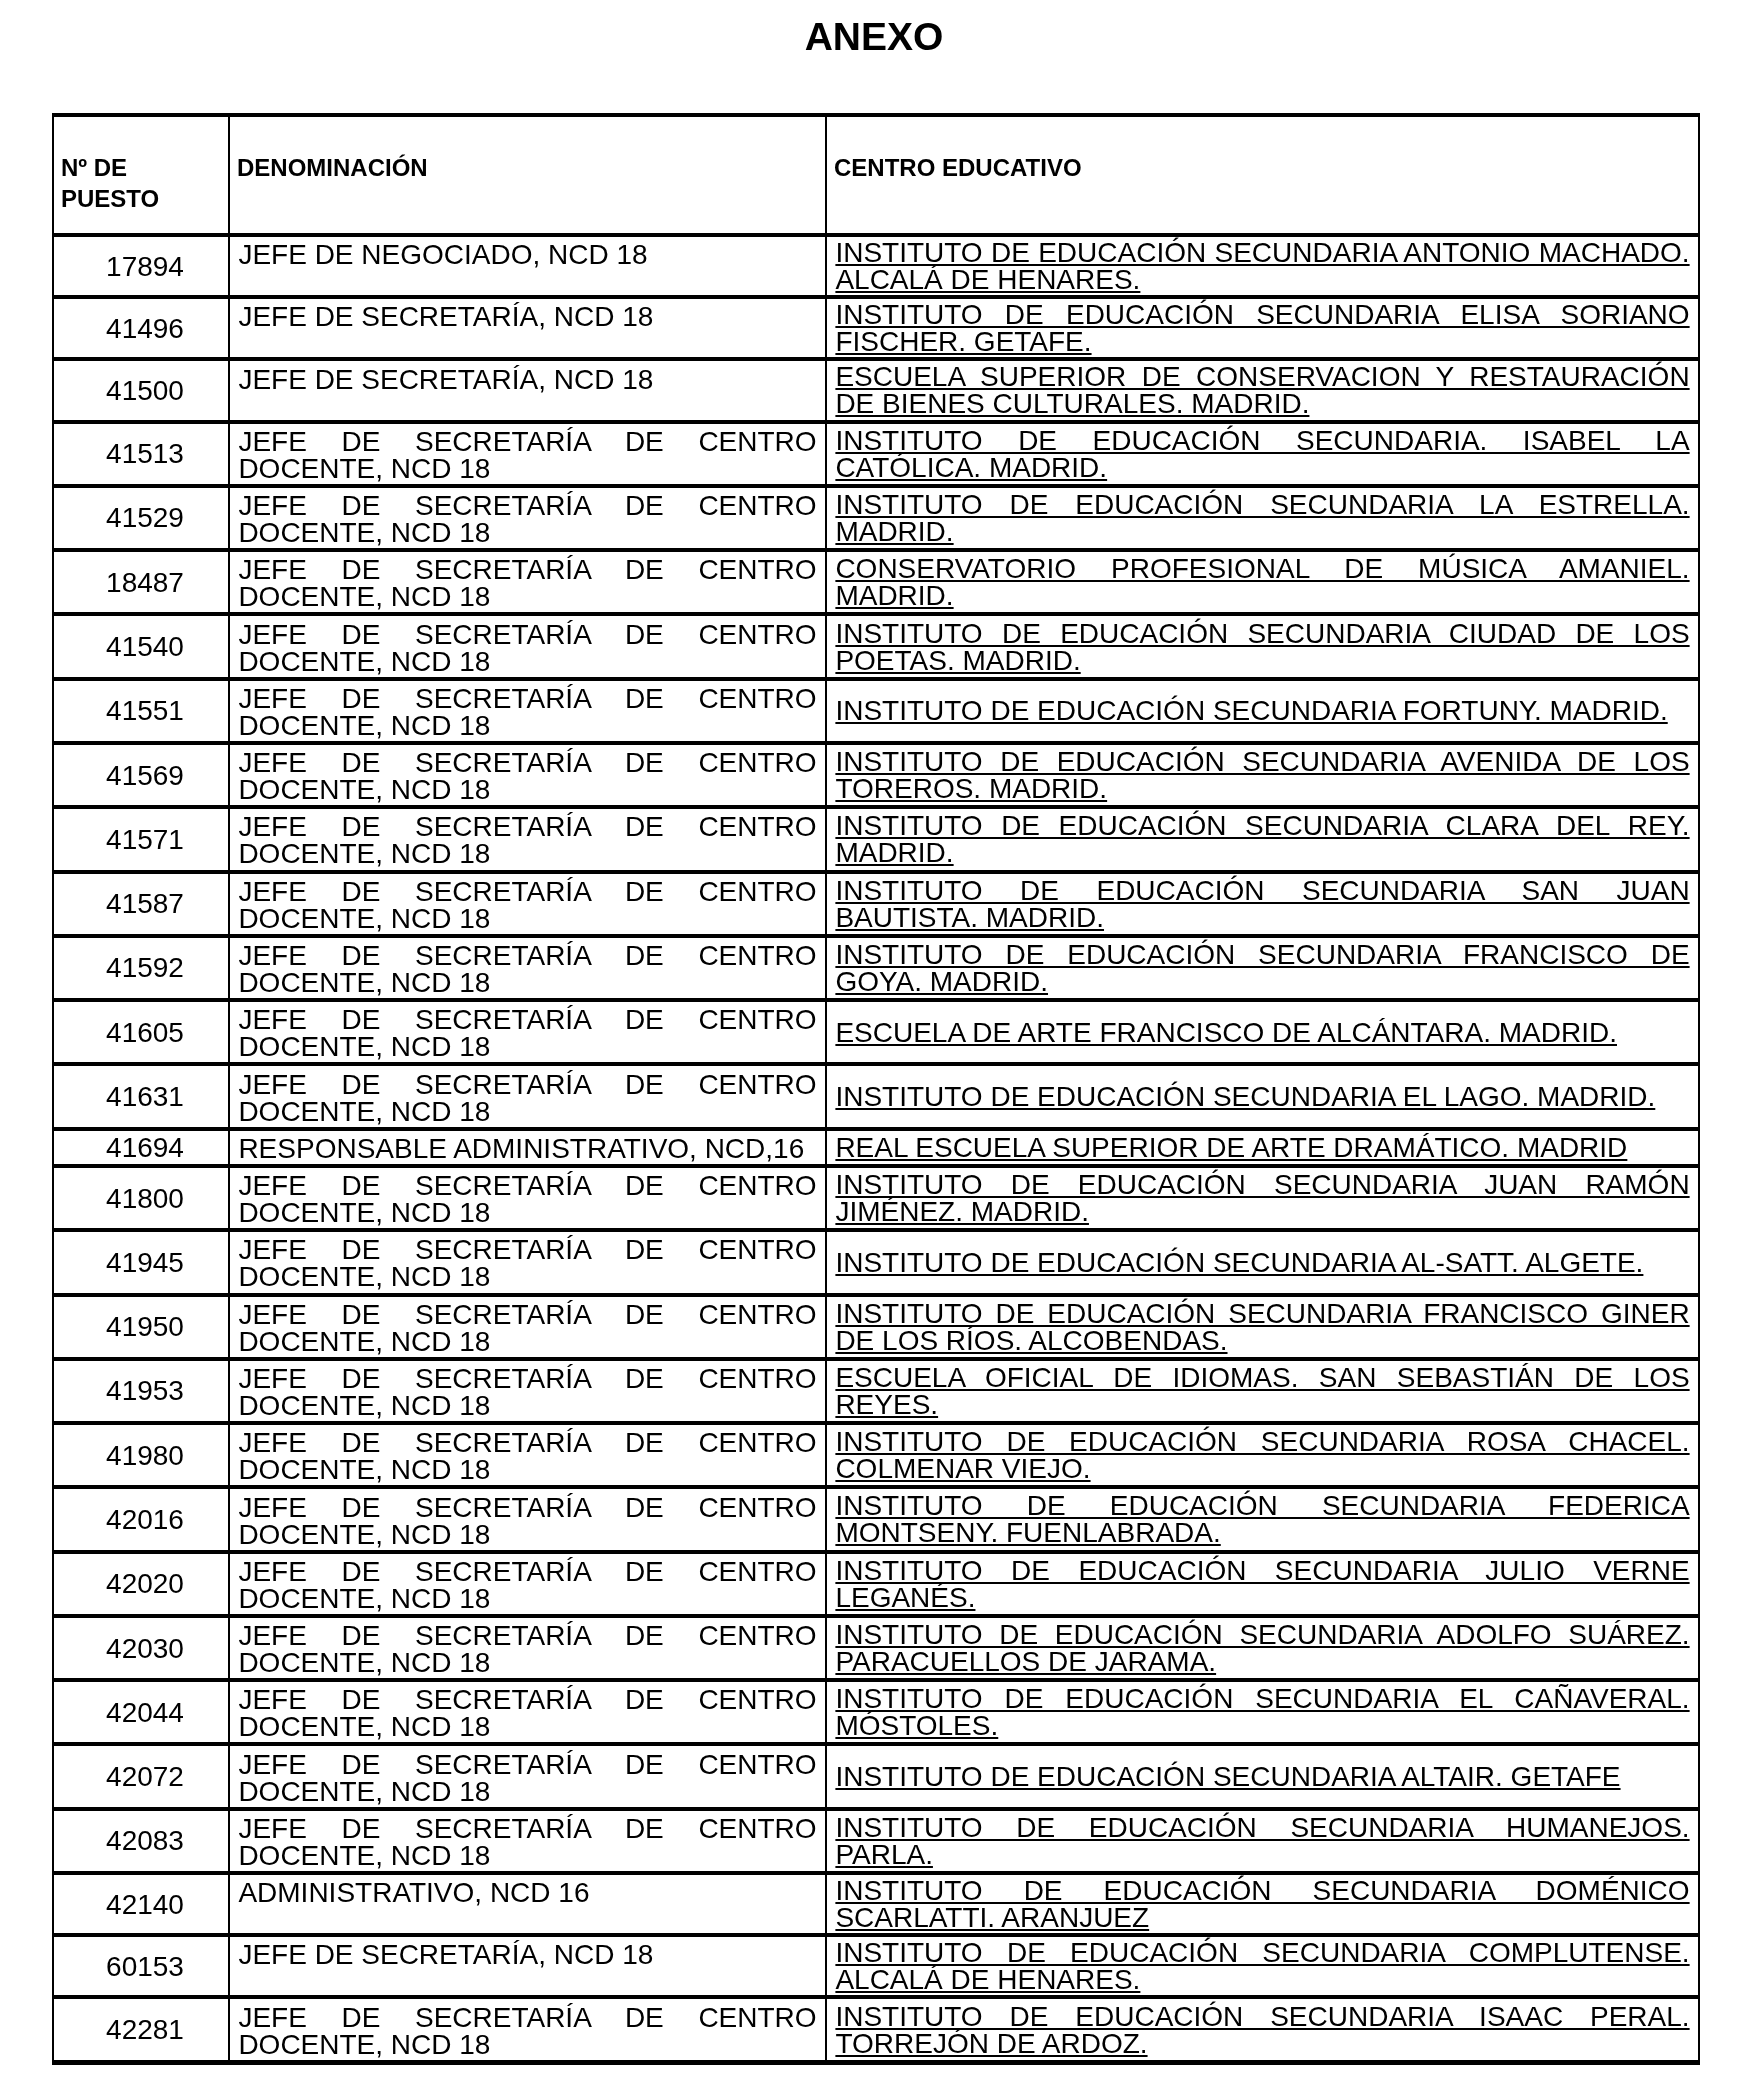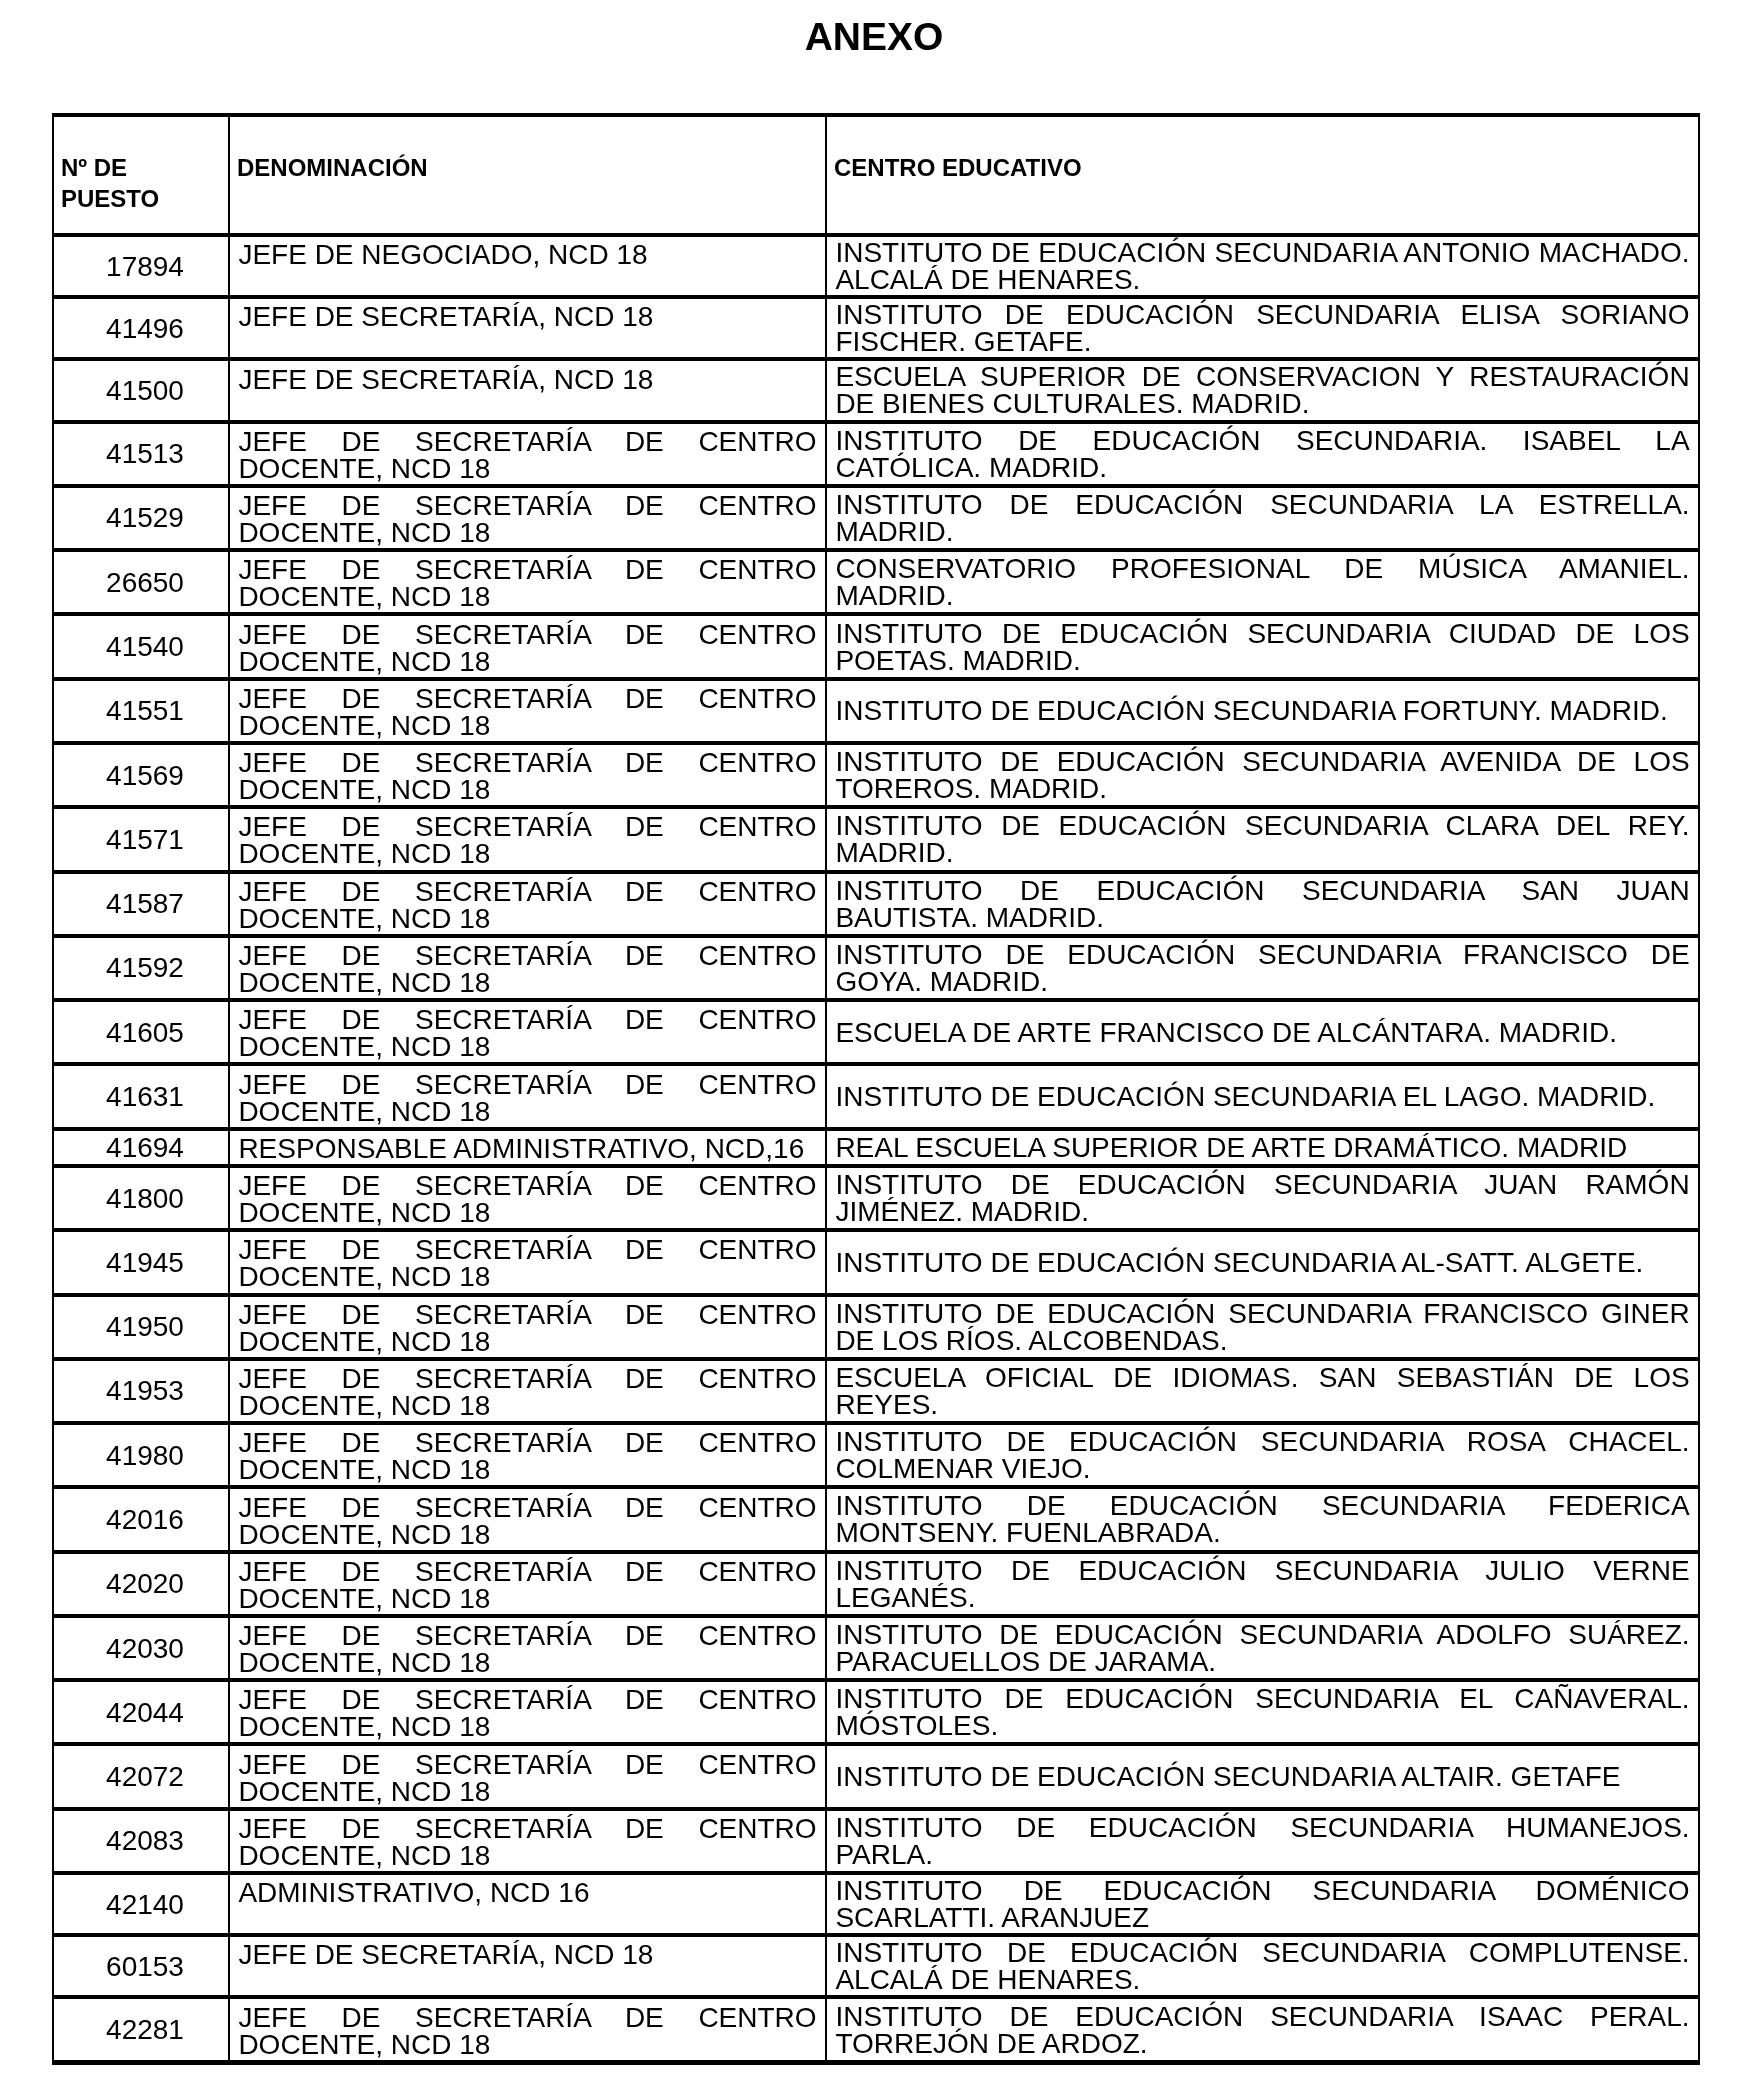--- a/index.html
+++ b/index.html
@@ -68,20 +68,21 @@
   td.td-denom {
     text-align: justify;
     text-justify: inter-word;
     vertical-align: top;
     padding-top: 4.2px;
   }
   td.td-centro {
     text-align: justify;
     text-justify: inter-word;
     vertical-align: middle;
+    text-decoration: underline;
   }
 </style>
 </head>
 <body>
 
 <h1 class="page-title">ANEXO</h1>
 
 <table class="anexo">
   <colgroup>
     <col class="c-puesto">
@@ -115,21 +116,21 @@
         <td class="td-puesto">41513</td>
         <td class="td-denom">JEFE DE SECRETARÍA DE CENTRO DOCENTE, NCD 18</td>
         <td class="td-centro">INSTITUTO DE EDUCACIÓN SECUNDARIA. ISABEL LA CATÓLICA. MADRID.</td>
       </tr>
       <tr>
         <td class="td-puesto">41529</td>
         <td class="td-denom">JEFE DE SECRETARÍA DE CENTRO DOCENTE, NCD 18</td>
         <td class="td-centro">INSTITUTO DE EDUCACIÓN SECUNDARIA LA ESTRELLA. MADRID.</td>
       </tr>
       <tr>
-        <td class="td-puesto">26650</td>
+        <td class="td-puesto">18487</td>
         <td class="td-denom">JEFE DE SECRETARÍA DE CENTRO DOCENTE, NCD 18</td>
         <td class="td-centro">CONSERVATORIO PROFESIONAL DE MÚSICA AMANIEL. MADRID.</td>
       </tr>
       <tr>
         <td class="td-puesto">41540</td>
         <td class="td-denom">JEFE DE SECRETARÍA DE CENTRO DOCENTE, NCD 18</td>
         <td class="td-centro">INSTITUTO DE EDUCACIÓN SECUNDARIA CIUDAD DE LOS POETAS. MADRID.</td>
       </tr>
       <tr>
         <td class="td-puesto">41551</td>

